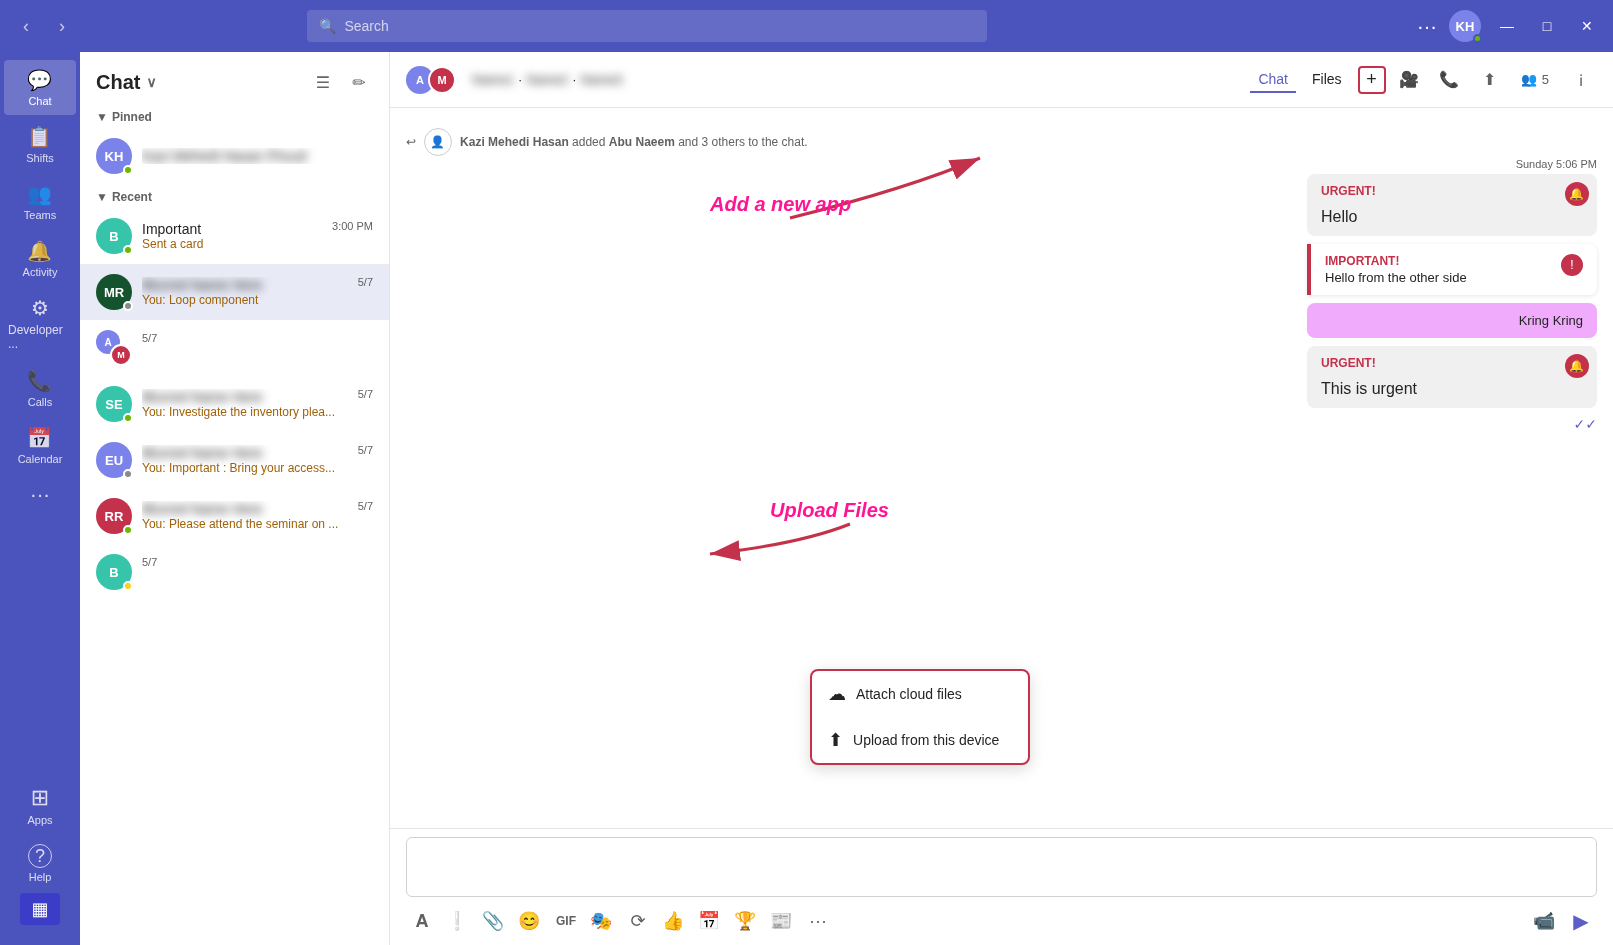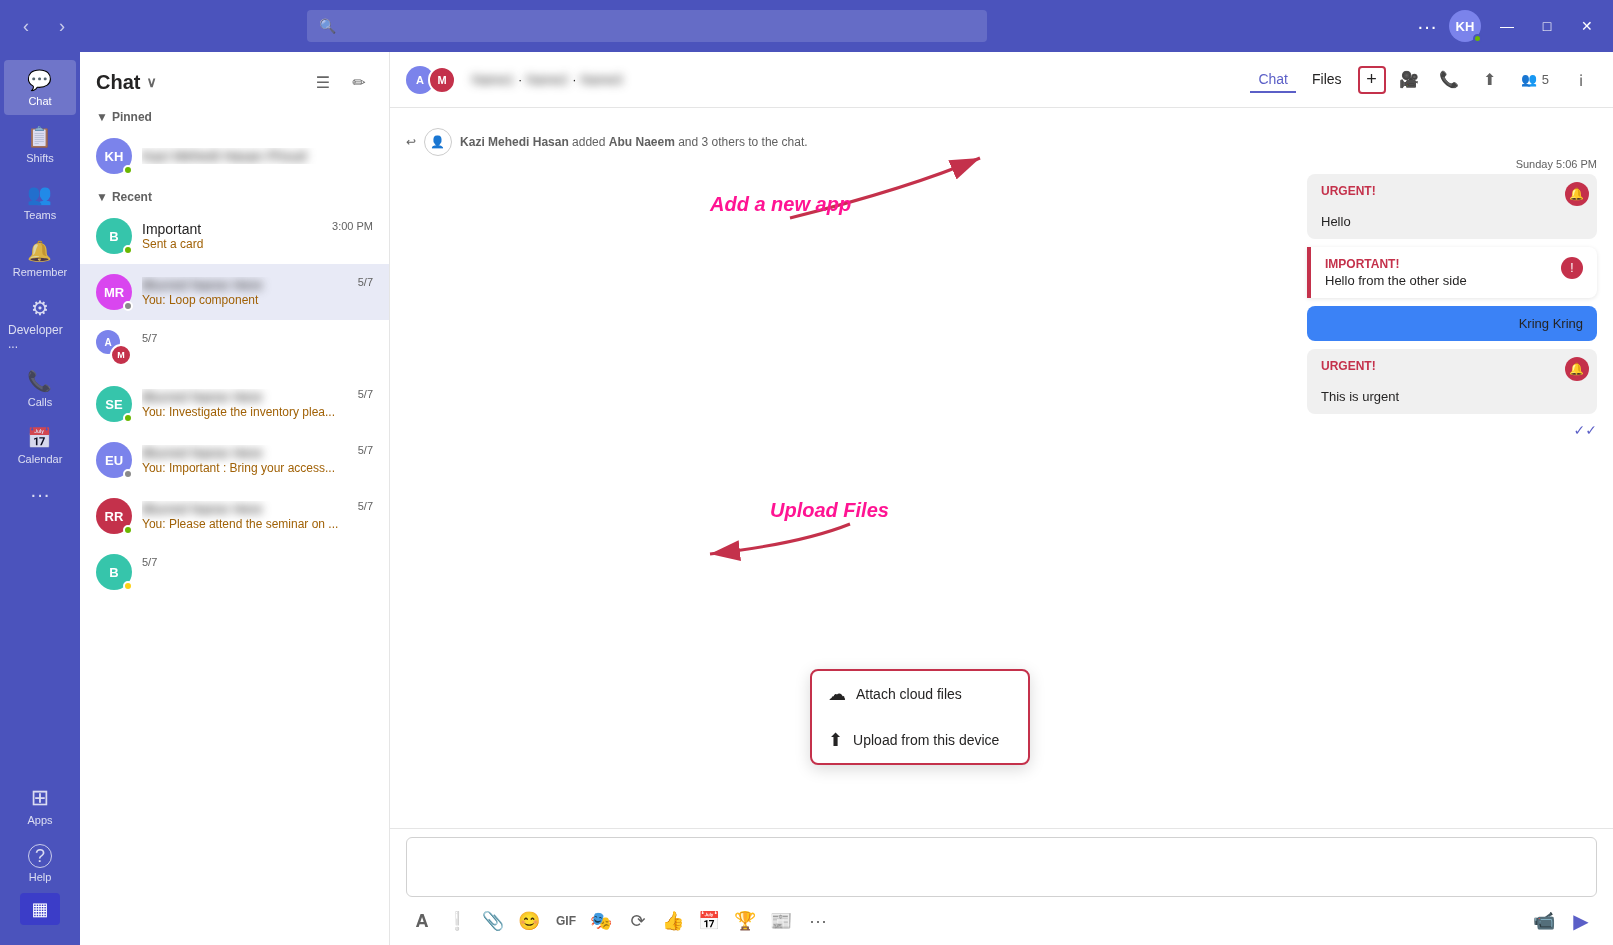--- a/index.html
+++ b/index.html
@@ -244,38 +244,38 @@
     .urgent-msg {
       background: #f0f0f0;
       border-radius: 8px;
       padding: 10px 14px;
       margin-bottom: 8px;
       position: relative;
     }
     .urgent-msg .urgent-label {
       font-size: 12px; font-weight: 700; color: #c4314b;
     }
-    .urgent-msg .urgent-text { font-size: 13px; color: #252424; margin-top: 16px; }
+    .urgent-msg .urgent-text { font-size: 16px; color: #252424; margin-top: 10px; }
     .urgent-bell {
       position: absolute; top: 8px; right: 8px;
       width: 24px; height: 24px; background: #c4314b; border-radius: 50%;
       display: flex; align-items: center; justify-content: center;
       color: white; font-size: 12px;
     }
     .important-msg {
       background: white;
       border-left: 4px solid #c4314b;
       border-radius: 0 8px 8px 0;
       padding: 10px 14px;
       margin-bottom: 8px;
       box-shadow: 0 1px 4px rgba(0,0,0,0.1);
     }
     .important-label { font-size: 12px; font-weight: 700; color: #c4314b; }
     .simple-msg {
-      background: #3b82f6; border-radius: 8px;
+      background: #f0abfc; border-radius: 8px;
       padding: 10px 14px; margin-bottom: 8px; text-align: right;
       font-size: 13px; color: #252424;
     }
 
     
     .input-area {
       border-top: 1px solid #e5e5e5;
       padding: 8px 16px;
       flex-shrink: 0;
     }
@@ -323,20 +323,21 @@
 </head>
 <body>
 
 <div class="titlebar">
   <div class="titlebar-nav">
     <button class="nav-btn">‹</button>
     <button class="nav-btn">›</button>
   </div>
   <div class="search-bar">
     <span style="margin-right:8px; font-size:14px; opacity:0.7;">🔍</span>
+    <input type="text" placeholder="Search" style="">
   </div>
   <div class="titlebar-right">
     <button class="more-btn">···</button>
     <div class="avatar-title">
       <span>KH</span>
       <div class="status-dot"></div>
     </div>
     <button class="win-btn">—</button>
     <button class="win-btn">□</button>
     <button class="win-btn close">✕</button>
@@ -353,21 +354,21 @@
     <div class="sidebar-item">
       <span class="icon">📋</span>
       <span>Shifts</span>
     </div>
     <div class="sidebar-item">
       <span class="icon">👥</span>
       <span>Teams</span>
     </div>
     <div class="sidebar-item">
       <span class="icon">🔔</span>
-      <span>Remember</span>
+      <span>Activity</span>
     </div>
     <div class="sidebar-item">
       <span class="icon">⚙</span>
       <span style="font-size:12px;">Developer ...</span>
     </div>
     <div class="sidebar-item">
       <span class="icon">📞</span>
       <span>Calls</span>
     </div>
     <div class="sidebar-item">
@@ -431,21 +432,21 @@
         <div class="status status-green"></div>
       </div>
       <div class="chat-info">
         <div class="chat-name">Important</div>
         <div class="chat-preview">Sent a card</div>
       </div>
       <div class="chat-time">3:00 PM</div>
     </div>
 
     <div class="chat-item active">
-      <div class="chat-avatar" style="background:#d946ef;">
+      <div class="chat-avatar" style="background:#14532d;">
         <span>MR</span>
         <div class="status status-offline"></div>
       </div>
       <div class="chat-info">
         <div class="chat-name blurred">Blurred Name Here</div>
         <div class="chat-preview">You: Loop component</div>
       </div>
       <div class="chat-time">5/7</div>
     </div>
 

